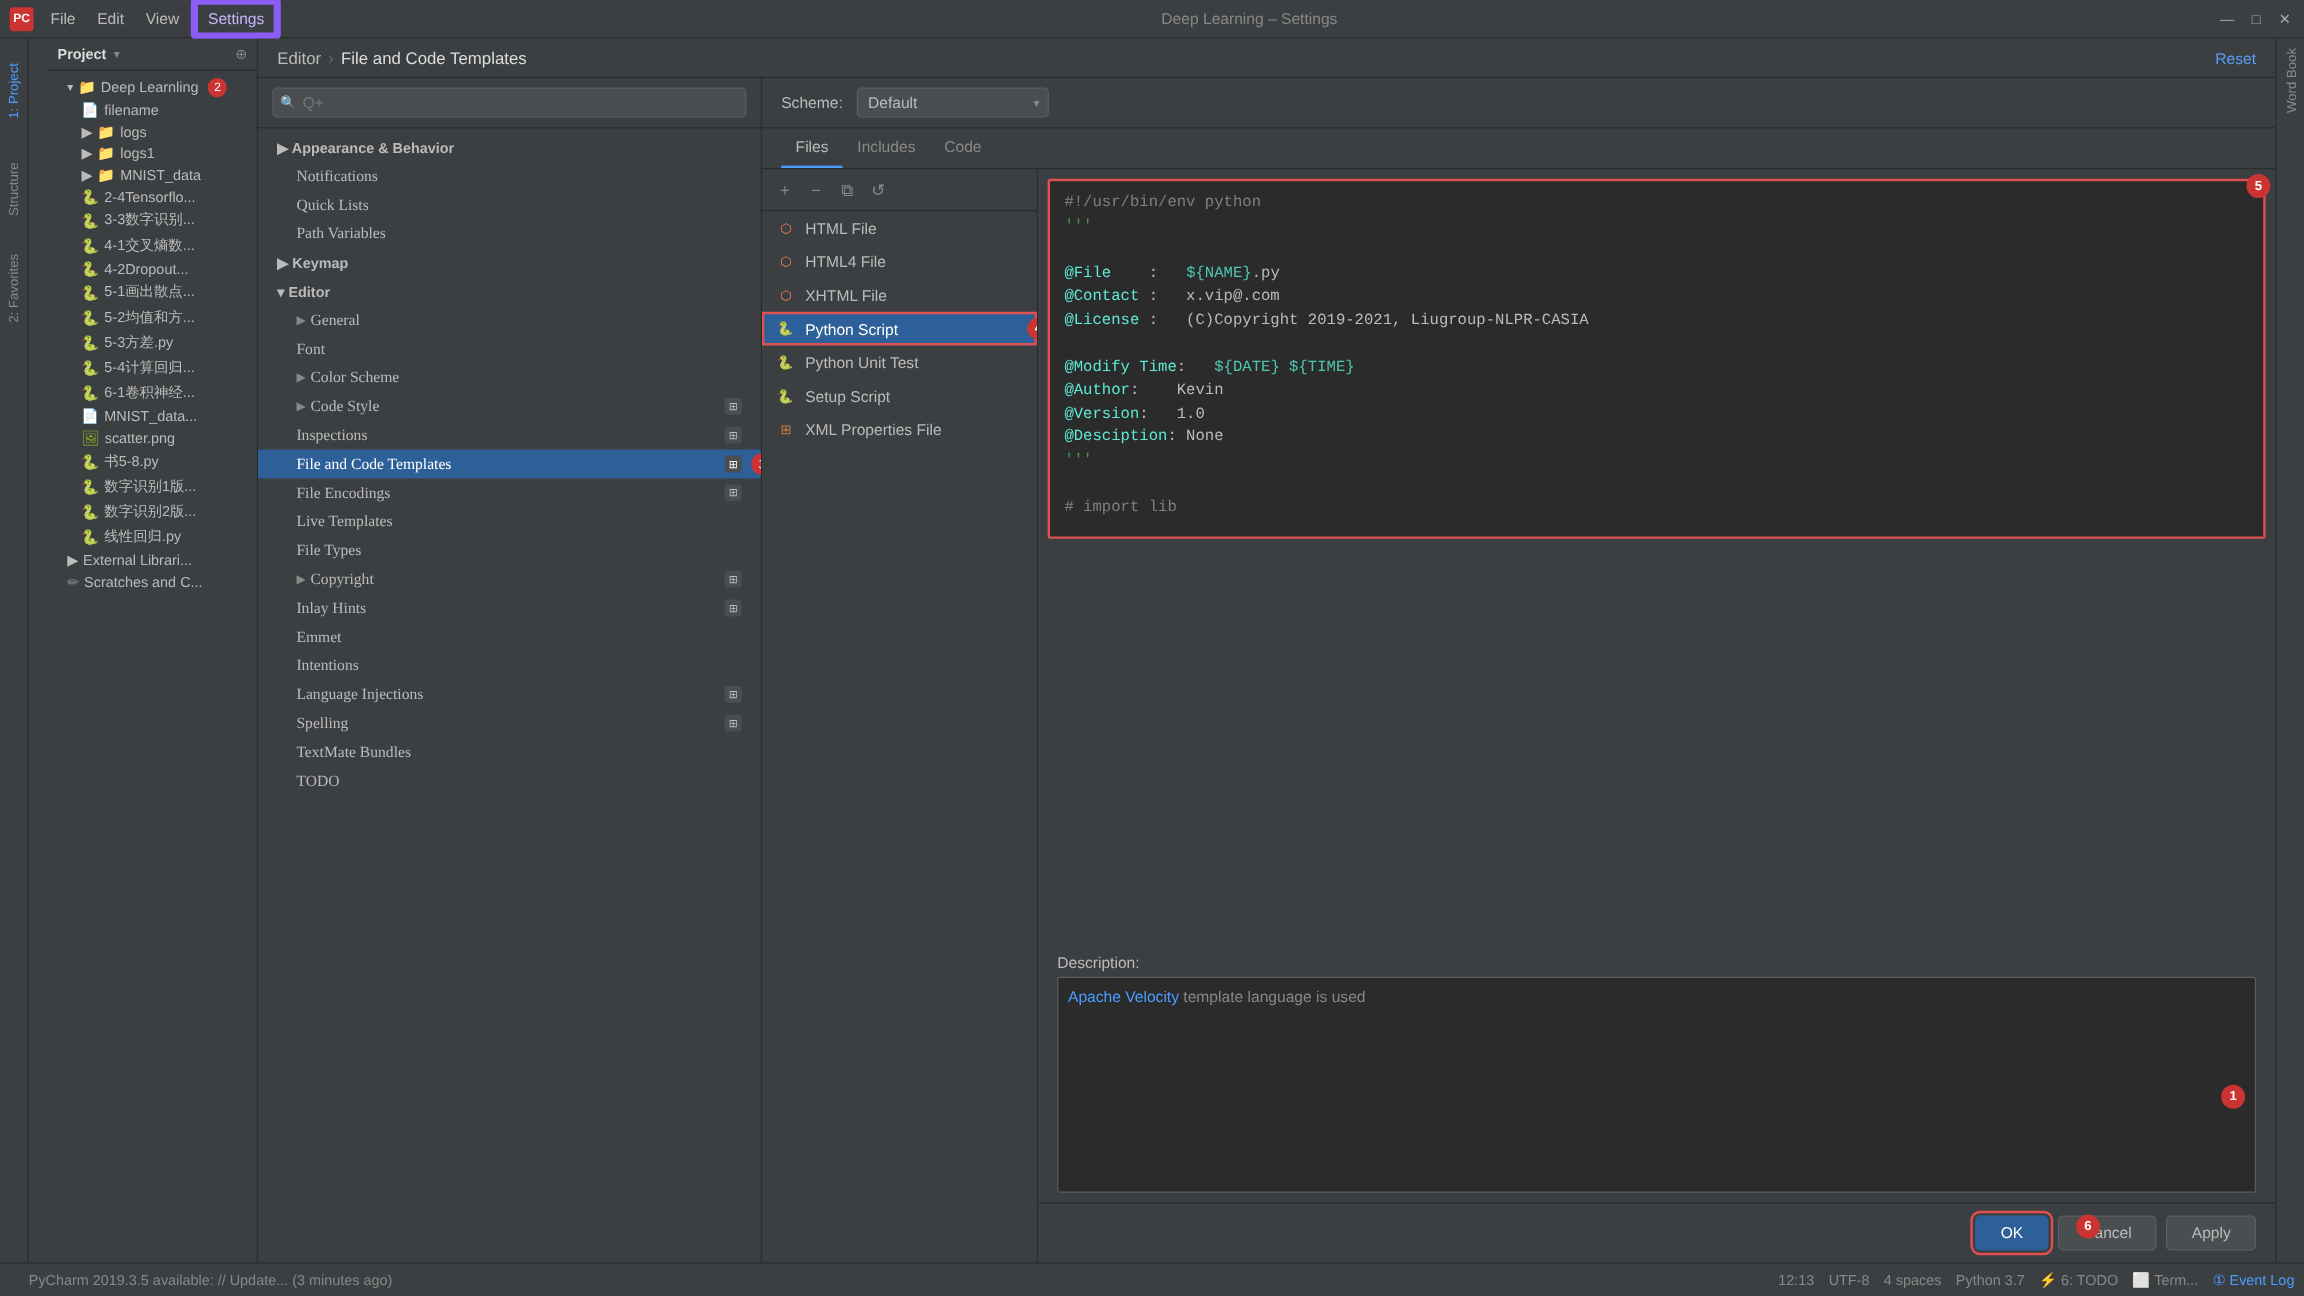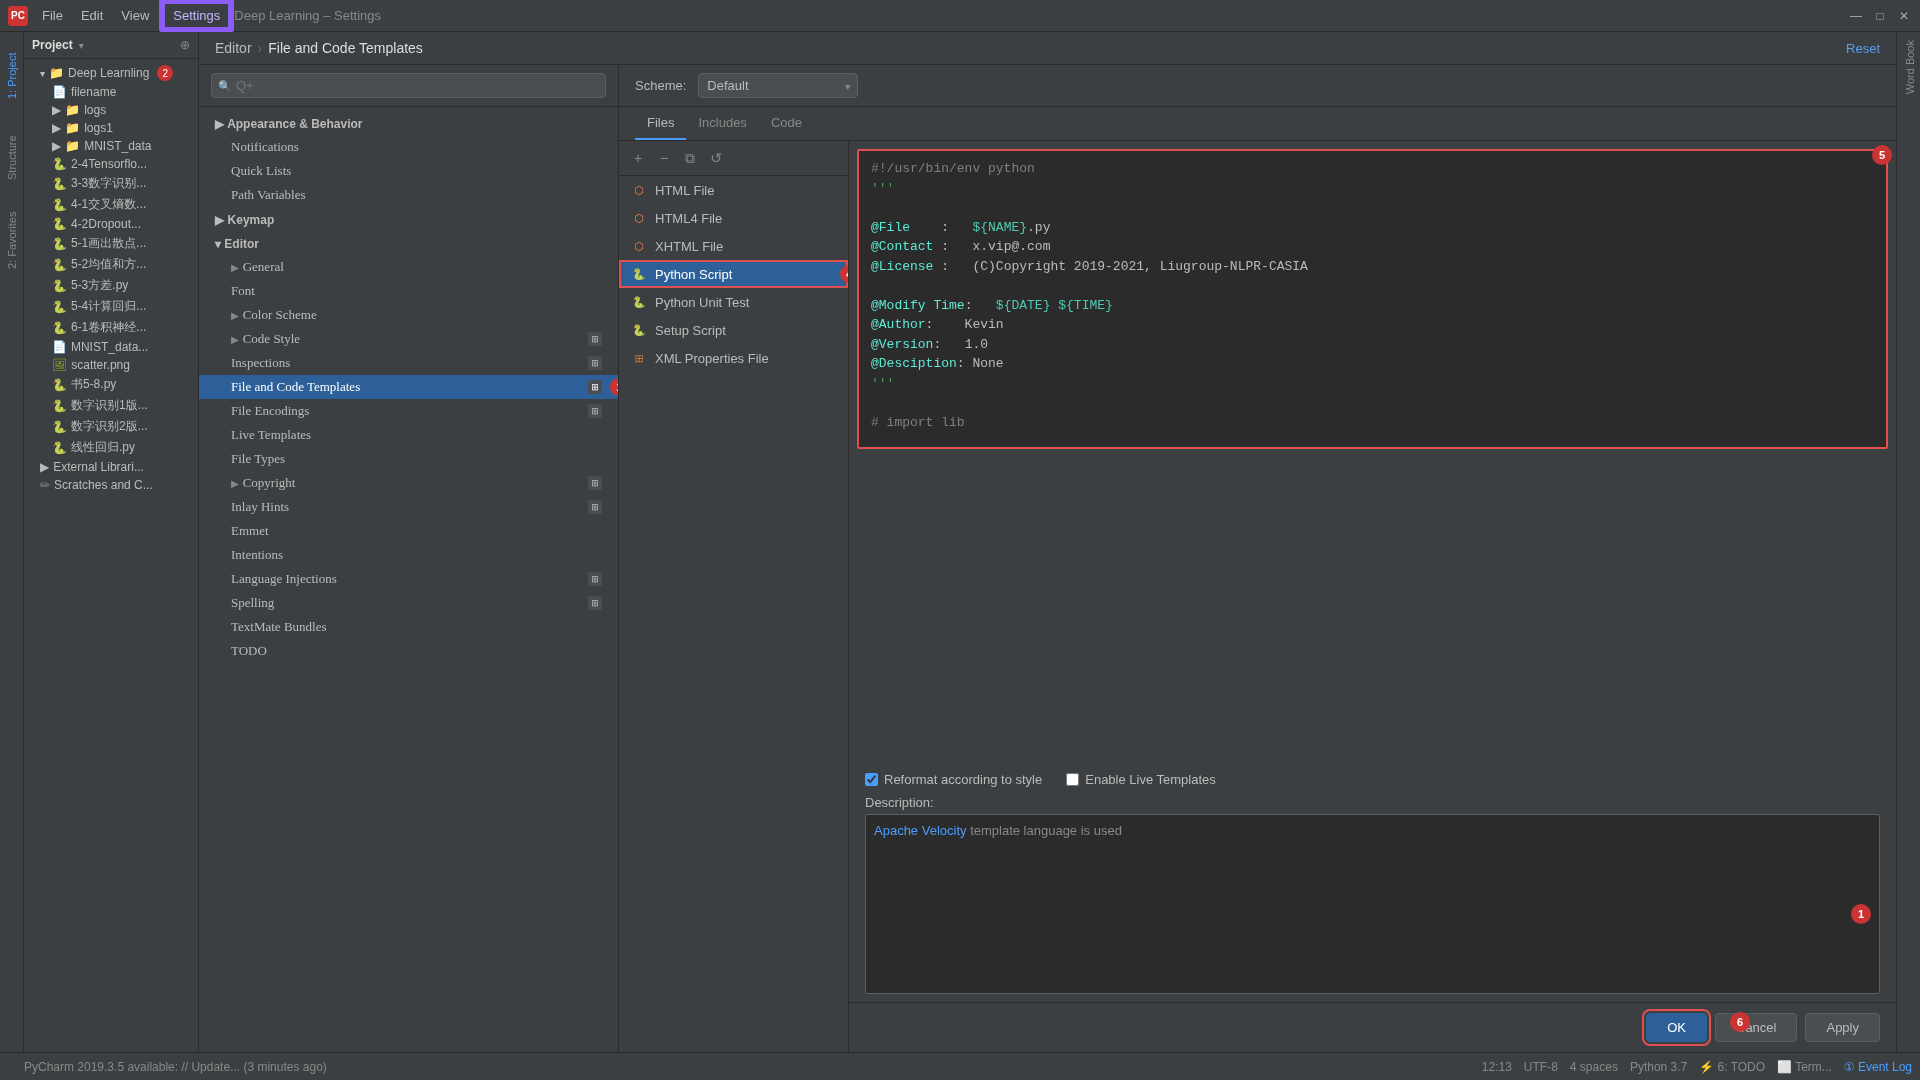--- a/index.html
+++ b/index.html
@@ -50,20 +50,21 @@
       font-size: 13px;
       color: #bbbbbb;
     }
     .menu-item.highlighted {
       border: 6px solid #8b5cf6;
       border-radius: 4px;
       color: #c4b5fd;
     }
     .title-bar-center {
       flex: 1;
+      text-align: center;
       font-size: 13px;
       color: #888;
     }
     .title-bar-controls {
       display: flex;
       gap: 8px;
       align-items: center;
     }
     .win-btn {
       width: 16px;
@@ -85,20 +86,21 @@
 
     
     .project-panel {
       width: 175px;
       background: #3c3f41;
       border-right: 1px solid #2b2b2b;
       display: flex;
       flex-direction: column;
       flex-shrink: 0;
       overflow: hidden;
+      margin-left: 16px;
     }
     .project-header {
       padding: 6px 8px;
       display: flex;
       align-items: center;
       gap: 6px;
       border-bottom: 1px solid #2b2b2b;
       font-size: 12px;
     }
     .project-tree {
@@ -863,30 +865,20 @@
                 <div class="code-line"><span class="c-orange">@Modify Time</span><span class="c-default">:   </span><span class="c-teal">${DATE} ${TIME}</span></div>
                 <div class="code-line"><span class="c-orange">@Author</span><span class="c-default">:    Kevin</span></div>
                 <div class="code-line"><span class="c-orange">@Version</span><span class="c-default">:   1.0</span></div>
                 <div class="code-line"><span class="c-orange">@Desciption</span><span class="c-default">: None</span></div>
                 <div class="code-line c-green">'''</div>
                 <div class="code-line">&nbsp;</div>
                 <div class="code-line c-gray"># import lib</div>
               </div>
             </div>
 
-            <div class="options-row">
-              <label class="checkbox-label">
-                <input type="checkbox" checked="" style="">
-                <span>Reformat according to style</span>
-              </label>
-              <label class="checkbox-label">
-                <input type="checkbox" style="">
-                <span>Enable Live Templates</span>
-              </label>
-            </div>
 
             <div class="description-area">
               <div class="description-label">Description:</div>
               <div class="description-box" style="position:relative;">
                 <a class="apache-link">Apache Velocity</a><span> template language is used</span>
                 <span style="position:absolute; right:8px; top:50%; background:#cc3333; color:white; border-radius:50%; width:20px; height:20px; font-size:11px; font-weight:bold; display:flex; align-items:center; justify-content:center;">1</span>
               </div>
             </div>
 
             <div class="footer-buttons">

